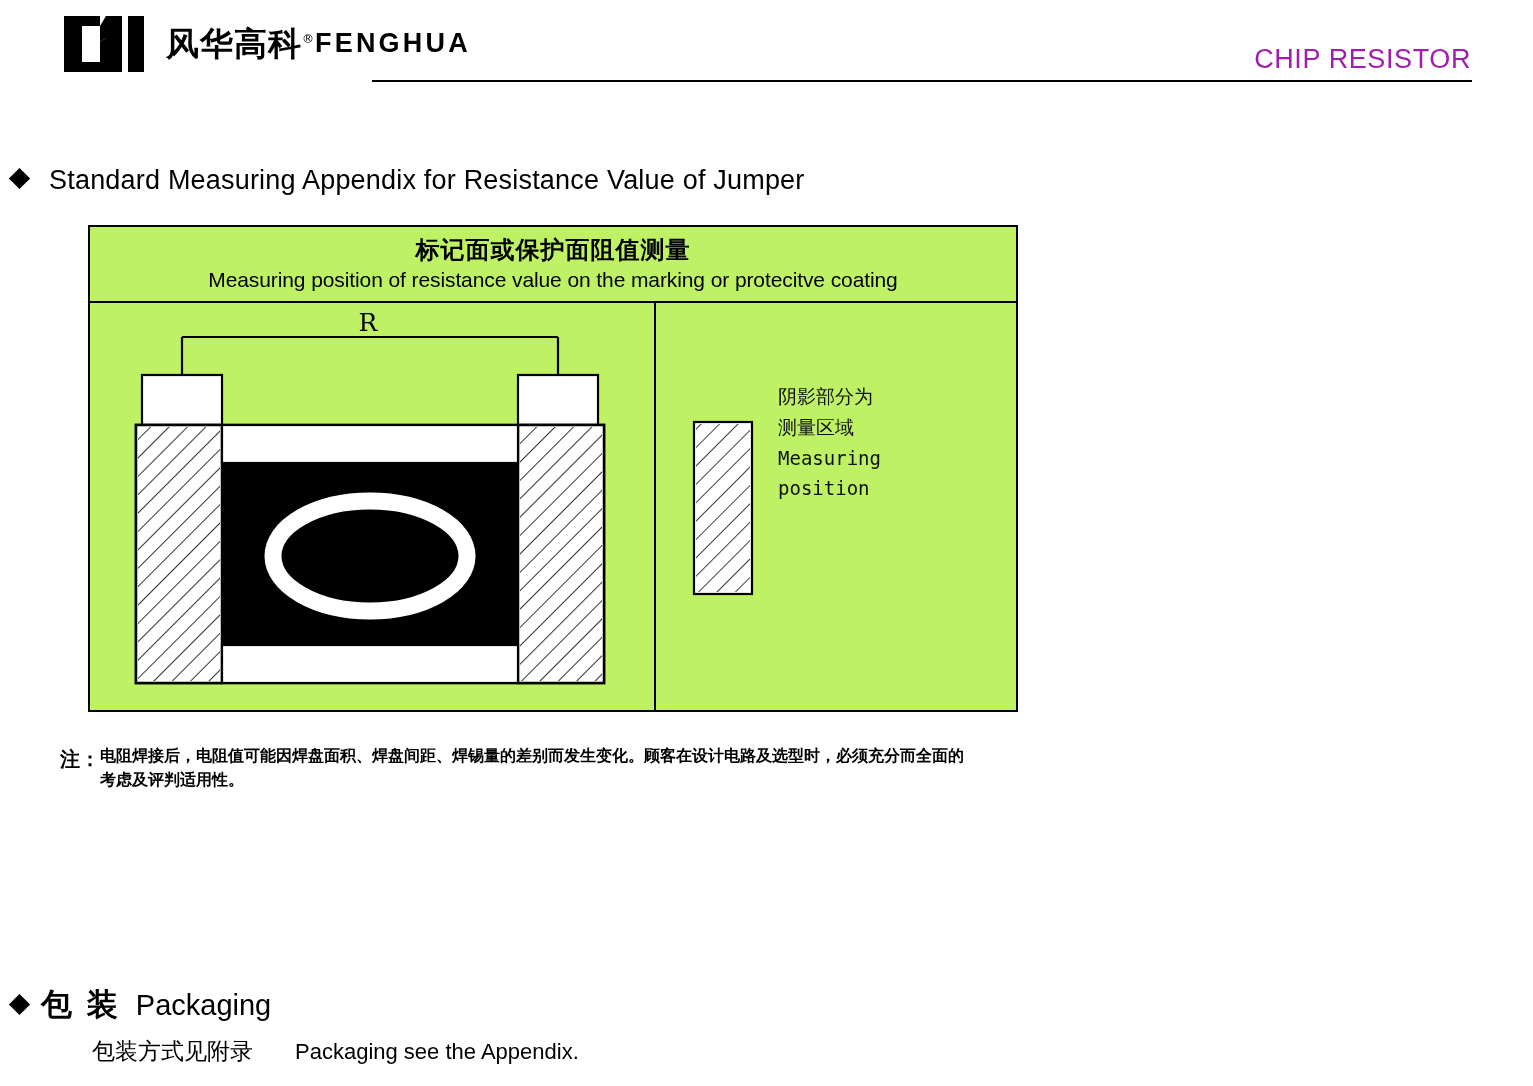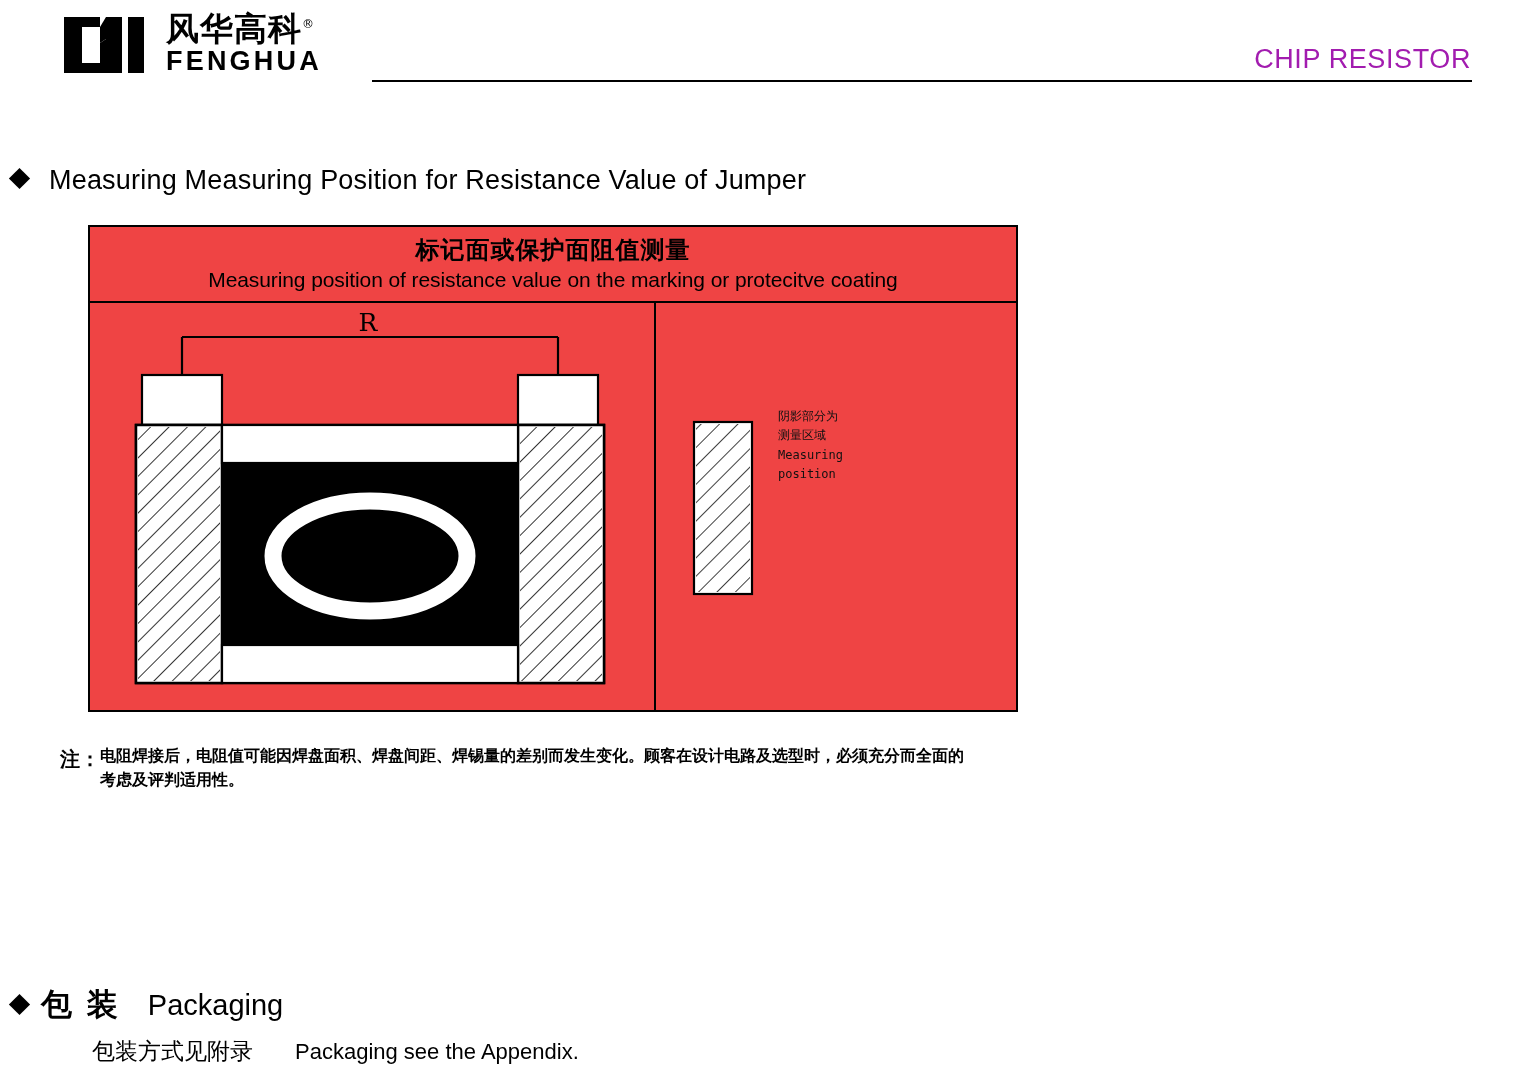--- a/index.html
+++ b/index.html
@@ -33,21 +33,21 @@
   }
   .logo-mark {
     width: 96px;
     height: 62px;
     position: relative;
   }
   .logo-mark svg { display: block; }
   .logo-text {
     margin-left: 10px;
     display: flex;
-    flex-direction: column;
+    flex-direction: row;
   }
   .logo-cn {
     font-family: "DejaVu Sans", sans-serif;
     font-size: 33px;
     font-weight: bold;
     letter-spacing: 1px;
     color: #000;
     line-height: 1.0;
   }
   .logo-cn .reg {
@@ -116,21 +116,21 @@
 
   
   .figure-box {
     position: absolute;
     left: 88px;
     top: 225px;
     width: 930px;
     height: 487px;
     border: 2px solid #000;
     box-sizing: border-box;
-    background: #ef4444;
+    background: #bef264;
   }
   .fig-caption {
     position: absolute;
     left: 0;
     top: 0;
     width: 100%;
     height: 76px;
     border-bottom: 2px solid #000;
     box-sizing: border-box;
     text-align: center;
@@ -166,23 +166,23 @@
   .fig-right {
     position: absolute;
     left: 566px;
     top: 76px;
     width: 362px;
     height: 409px;
   }
   .legend-text {
     position: absolute;
     left: 122px;
-    top: 104px;
+    top: 78px;
     font-family: "DejaVu Sans Mono", monospace;
-    font-size: 12px;
+    font-size: 19px;
     line-height: 1.62;
     color: #111;
     white-space: pre;
   }
 
   
   .note-block {
     position: absolute;
     left: 60px;
     top: 744px;
@@ -224,21 +224,21 @@
   }
   .pack-cn {
     font-family: "DejaVu Sans", sans-serif;
     font-size: 31px;
     font-weight: bold;
     letter-spacing: 2px;
   }
   .pack-en {
     font-family: "Liberation Sans", sans-serif;
     font-size: 29px;
-    margin-left: 28px;
+    margin-left: 16px;
   }
   .packaging-sub {
     position: absolute;
     left: 60px;
     top: 1036px;
     display: flex;
     align-items: baseline;
   }
   .pack-sub-cn {
     font-family: "DejaVu Sans", sans-serif;
@@ -271,21 +271,21 @@
       <div class="logo-cn"><span>风华高科</span><span class="reg">®</span></div>
       <div class="logo-en">FENGHUA</div>
     </div>
   </div>
   <div class="header-rule"></div>
   <div class="header-title">CHIP RESISTOR</div>
 </div>
 
 <div class="section-heading">
   <span class="diamond"></span>
-  <span class="heading-en">Measuring Measuring Position for Resistance Value of Jumper</span>
+  <span class="heading-en">Standard Measuring Appendix for Resistance Value of Jumper</span>
 </div>
 
 <div class="figure-box">
 
   <div class="fig-caption">
     <div class="fig-caption-cn">标记面或保护面阻值测量</div>
     <div class="fig-caption-en">Measuring position of resistance value on the marking or protecitve coating</div>
   </div>
 
   <div class="fig-divider"></div>

